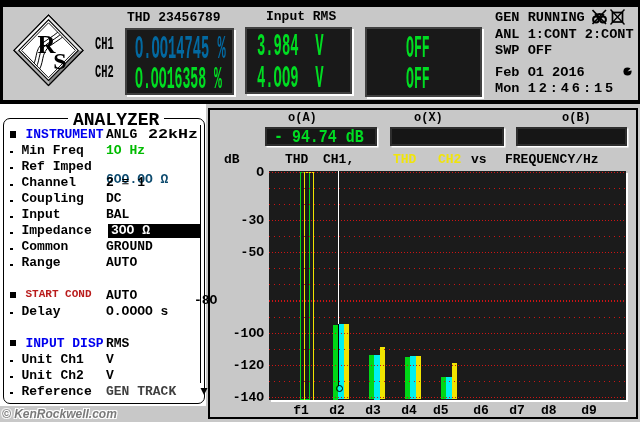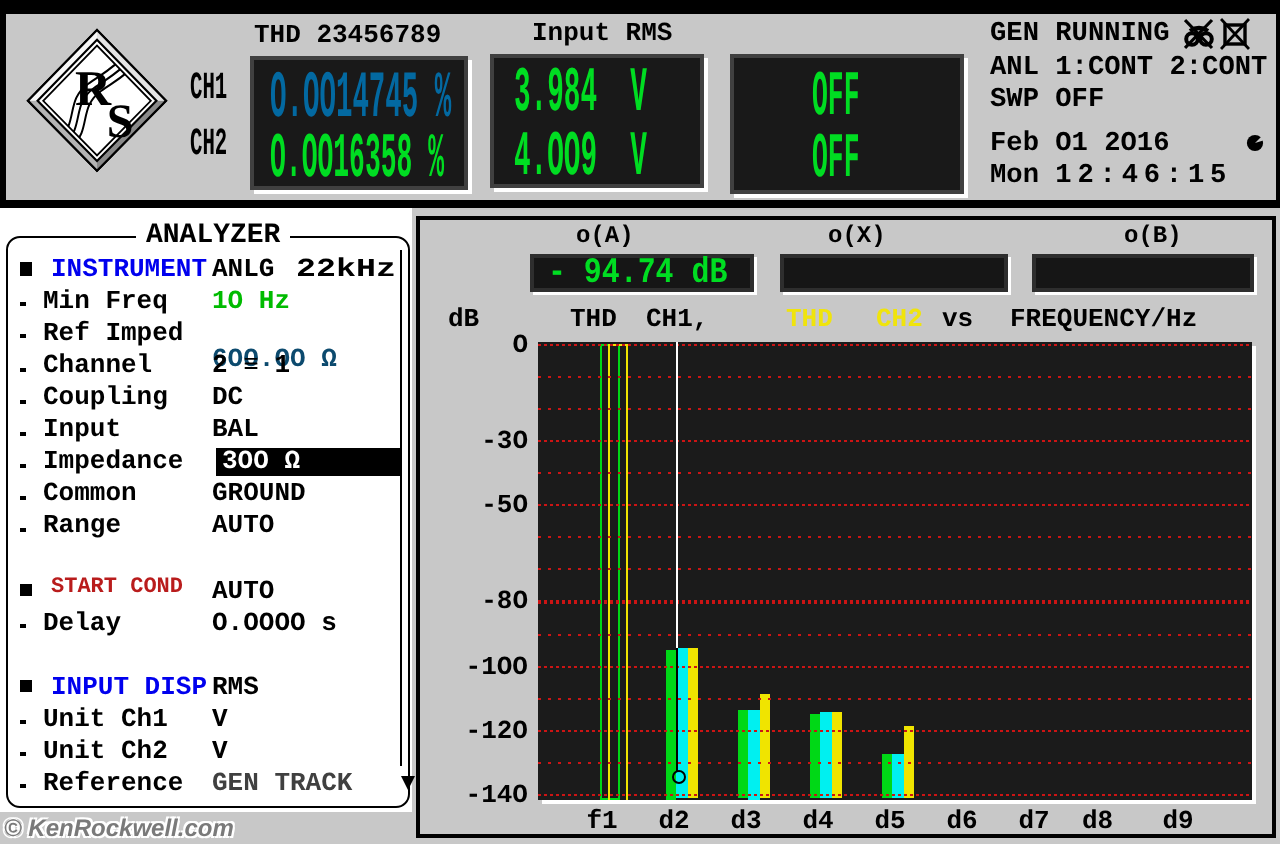--- a/index.html
+++ b/index.html
@@ -60,21 +60,21 @@
 <svg class="a" style="left:609.5px;top:9px" width="15" height="16" viewBox="0 0 15 16">
 <rect x="2.5" y="3.5" width="10" height="9.5" fill="none" stroke="#000" stroke-width="1.7"></rect>
 <path d="M0.5,0.5 L14.5,15.5 M0.5,15.5 L14.5,0.5" stroke="#000" stroke-width="1.4"></path>
 </svg>
 <svg class="a" style="left:623px;top:66.5px" width="9" height="9" viewBox="0 0 10 10">
 <circle cx="5" cy="5" r="4.5" fill="#000"></circle>
 <path d="M5,5 L10,0 L10,3.5 Z" fill="#c8c8c8"></path>
 </svg>
 <div class="a" style="left:0;top:104px;width:206px;height:302px;background:#ffffff"></div>
 <div class="a" style="left:3px;top:118px;width:202px;height:286px;border:1.6px solid #000;border-radius:7px;box-sizing:border-box"></div>
-<div class="a" style="left:68px;top:111px;font-size:14px;background:#fff;padding:0 5px">ANALYZER</div>
+<div class="a" style="left:68px;top:111px;font-size:18px;background:#fff;padding:0 5px">ANALYZER</div>
 <div class="a" style="left:9.5px;top:131.0px;width:6px;height:6.5px;background:#000"></div>
 <div class="a" style="left:25.5px;top:127.8px;font-size:13px;color:#0000ee">INSTRUMENT</div>
 <div class="a" style="left:106px;top:127.8px;font-size:13px;color:#000"><span style="color:#000">ANLG</span><span class="lcd" style="color:#000;position:absolute;left:42px;transform:scale(1.28,1)">22kHz</span></div>
 <div class="a" style="left:9.5px;top:151.4px;width:3.5px;height:2px;background:#000"></div>
 <div class="a" style="left:21.5px;top:143.9px;font-size:13px;color:#000">Min Freq</div>
 <div class="a" style="left:106px;top:143.9px;font-size:13px;color:#000"><span style="color:#00bb00">1O Hz</span></div>
 <div class="a" style="left:9.5px;top:167.4px;width:3.5px;height:2px;background:#000"></div>
 <div class="a" style="left:21.5px;top:159.9px;font-size:13px;color:#000">Ref Imped</div>
 <div class="a" style="left:106px;top:173px;font-size:13px;color:#0c4a6e">6OO.OO Ω</div>
 <div class="a" style="left:9.5px;top:183.5px;width:3.5px;height:2px;background:#000"></div>
@@ -131,29 +131,29 @@
 <div class="a" style="left:285px;top:153px;font-size:13px">THD</div>
 <div class="a" style="left:323px;top:153px;font-size:13px">CH1,</div>
 <div class="a" style="left:393px;top:153px;font-size:13px;color:#f0e40c">THD</div>
 <div class="a" style="left:438px;top:153px;font-size:13px;color:#f0e40c">CH2</div>
 <div class="a" style="left:471px;top:153px;font-size:13px">vs</div>
 <div class="a" style="left:505px;top:153px;font-size:13px">FREQUENCY/Hz</div>
 <div class="a" style="left:269px;top:170.5px;width:356.5px;height:229.0px;background:#1b1b1b;box-shadow:2px 2px 0 #ffffff;"></div>
 <div class="a" style="left:194px;top:165.5px;width:70px;text-align:right;font-size:13px">O</div>
 <div class="a" style="left:194px;top:213.8px;width:70px;text-align:right;font-size:13px">-3O</div>
 <div class="a" style="left:194px;top:246.1px;width:70px;text-align:right;font-size:13px">-5O</div>
-<div class="a" style="left:194px;top:294.4px;width:70px;text-align:right;font-size:13px">-8O</div>
+<div class="a" style="left:194px;top:294.4px;width:70px;text-align:left;font-size:13px">-8O</div>
 <div class="a" style="left:194px;top:326.6px;width:70px;text-align:right;font-size:13px">-1OO</div>
 <div class="a" style="left:194px;top:358.8px;width:70px;text-align:right;font-size:13px">-12O</div>
 <div class="a" style="left:194px;top:391.0px;width:70px;text-align:right;font-size:13px">-14O</div>
 <div class="a" style="left:289px;top:404px;width:24px;text-align:center;font-size:13px">f1</div>
 <div class="a" style="left:325px;top:404px;width:24px;text-align:center;font-size:13px">d2</div>
 <div class="a" style="left:361px;top:404px;width:24px;text-align:center;font-size:13px">d3</div>
 <div class="a" style="left:397px;top:404px;width:24px;text-align:center;font-size:13px">d4</div>
-<div class="a" style="left:433px;top:404px;width:24px;text-align:center;font-size:13px">d5</div>
+<div class="a" style="left:433px;top:404px;width:24px;font-size:13px">d5</div>
 <div class="a" style="left:469px;top:404px;width:24px;text-align:center;font-size:13px">d6</div>
 <div class="a" style="left:505px;top:404px;width:24px;text-align:center;font-size:13px">d7</div>
 <div class="a" style="left:541px;top:404px;width:24px;text-align:left;font-size:13px">d8</div>
 <div class="a" style="left:577px;top:404px;width:24px;text-align:center;font-size:13px">d9</div>
 <div class="a" style="left:299.5px;top:172.0px;width:10px;height:227.5px;border:1.6px solid #00d816;box-sizing:border-box"></div>
 <div class="a" style="left:303.5px;top:172.0px;width:10px;height:227.5px;border:1.6px solid #f0e400;box-sizing:border-box;border-bottom:none"></div>
 <div class="a" style="left:344px;top:324.2px;width:5px;height:75.3px;background:#f0e400"></div>
 <div class="a" style="left:333px;top:325.0px;width:4.5px;height:74.5px;background:#00d816"></div>
 <div class="a" style="left:337.5px;top:324.2px;width:6.5px;height:75.3px;background:#00f0f0"></div>
 <div class="a" style="left:380px;top:346.8px;width:5px;height:52.7px;background:#f0e400"></div>

